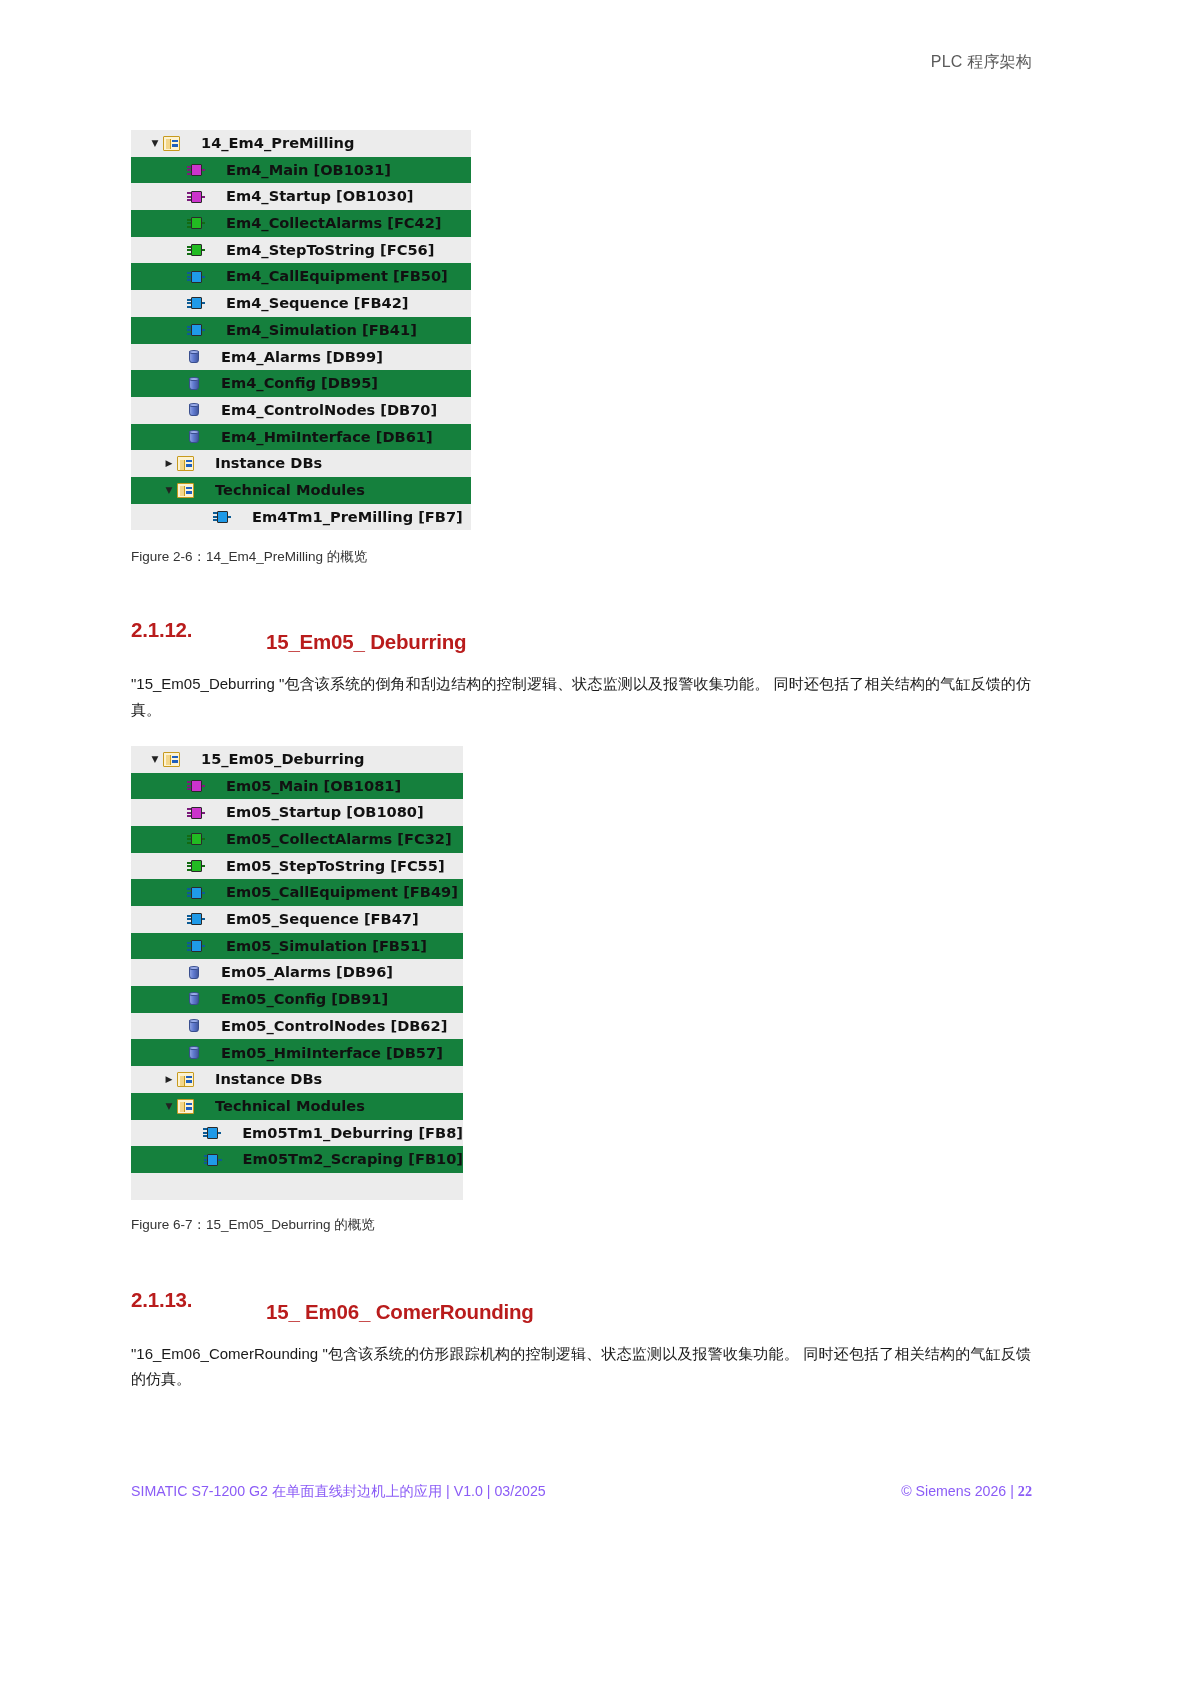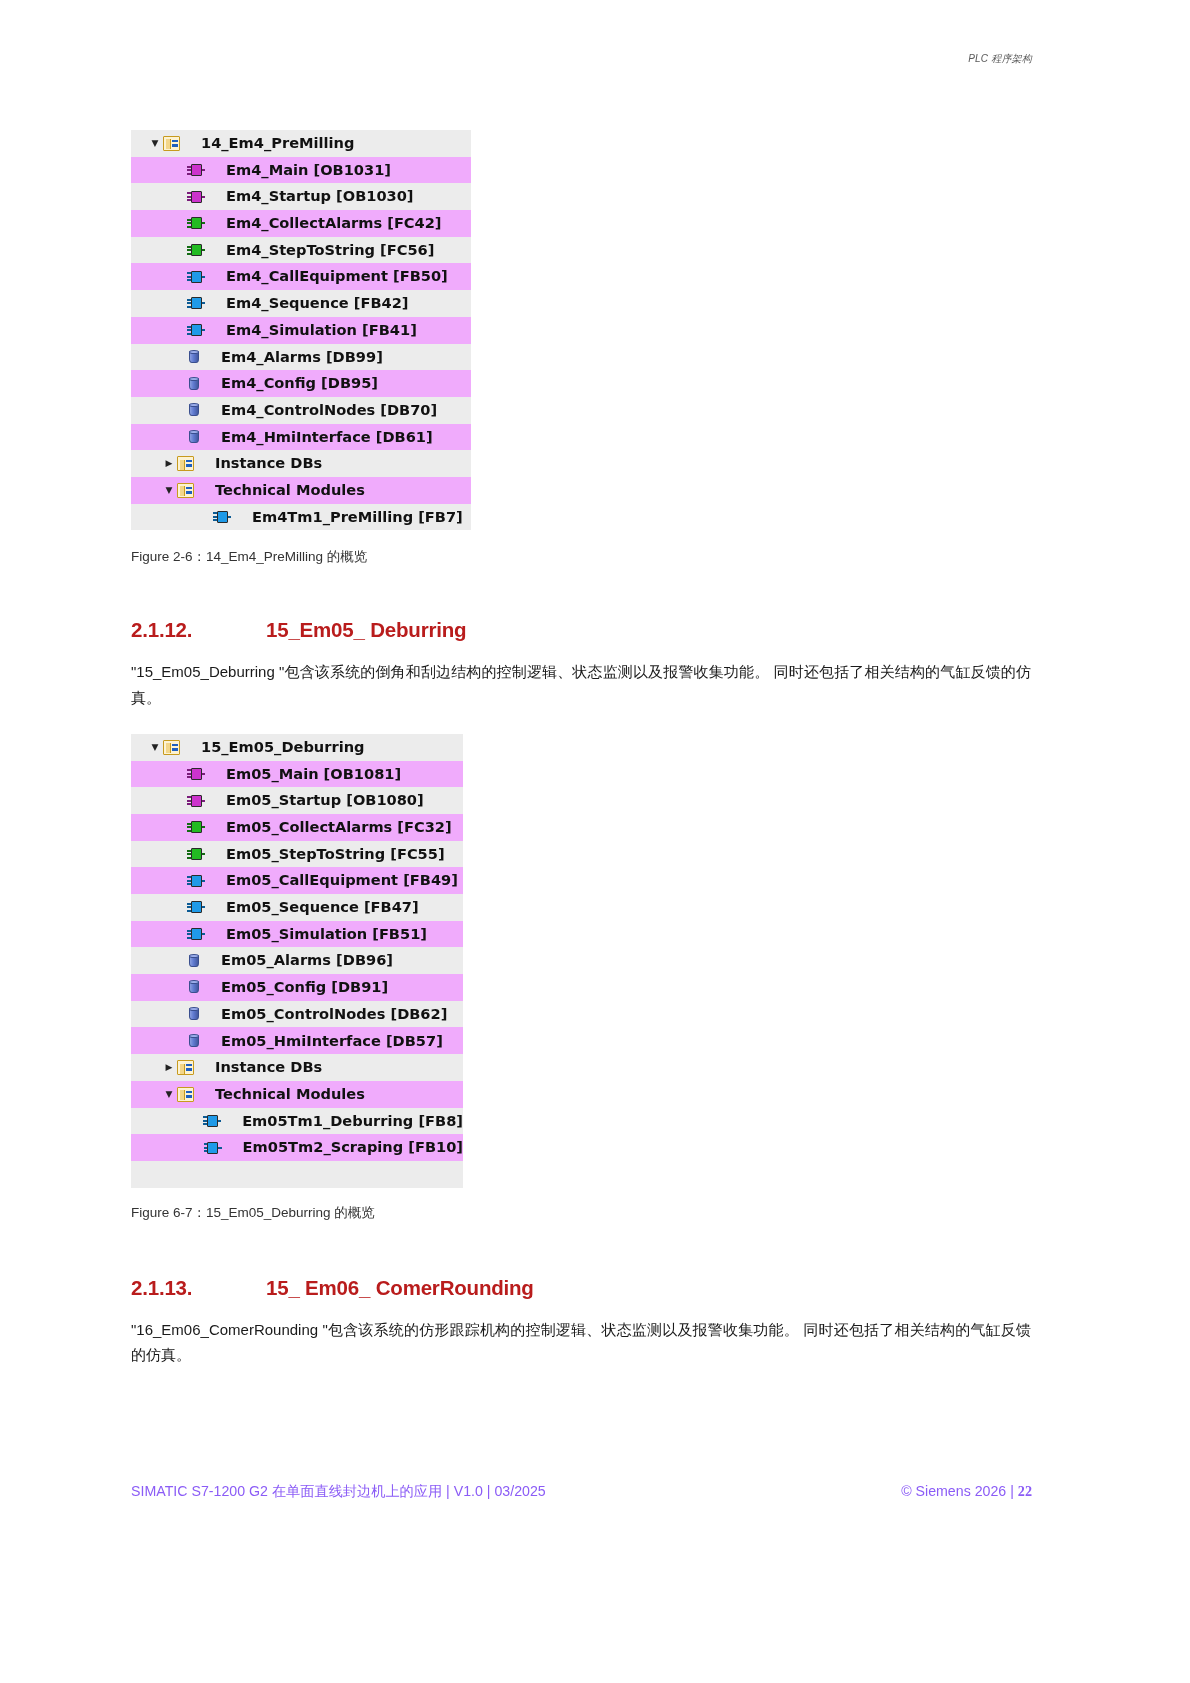--- a/index.html
+++ b/index.html
@@ -15,25 +15,24 @@
     font-family: "Liberation Sans", "DejaVu Sans", sans-serif;
     color: #000000;
     overflow: hidden;
   }
 
   
   .page-header {
     position: absolute;
     top: 52px;
     right: 158px;
-    font-size: 10px;
+    font-size: 16px;
     color: #5a5a5a;
     letter-spacing: 0.2px;
     white-space: nowrap;
-    font-style: italic;
   }
 
   .content {
     position: absolute;
     left: 131px;
     top: 130px;
     width: 900px;
   }
 
   
@@ -52,21 +51,21 @@
 
   .tree-row {
     display: flex;
     align-items: center;
     height: 26.7px;
     padding-left: 4px;
     white-space: nowrap;
     position: relative;
   }
   .tree-row.alt { background: #ececec; }
-  .tree-row.plain { background: #f0abfc; }
+  .tree-row.plain { background: #15803d; }
 
   .tree-row .twisty {
     width: 16px;
     min-width: 16px;
     display: inline-flex;
     align-items: center;
     justify-content: center;
     font-size: 9px;
     color: #222;
     line-height: 1;
@@ -183,21 +182,21 @@
 
   .h3 {
     font-family: "Liberation Sans", sans-serif;
     font-weight: bold;
     font-size: 20.5px;
     color: #b91c1c;
     letter-spacing: -0.2px;
     display: flex;
   }
   .h3 .num { width: 135px; display: inline-block; }
-  .h3 .txt { display: inline-block; }
+  .h3 .txt { display: inline-block; margin-top: 12px; }
 
   .para {
     font-family: "Liberation Sans", sans-serif;
     font-size: 15px;
     line-height: 1.72;
     color: #1a1a1a;
     margin: 0;
     width: 900px;
     text-align: justify;
   }

